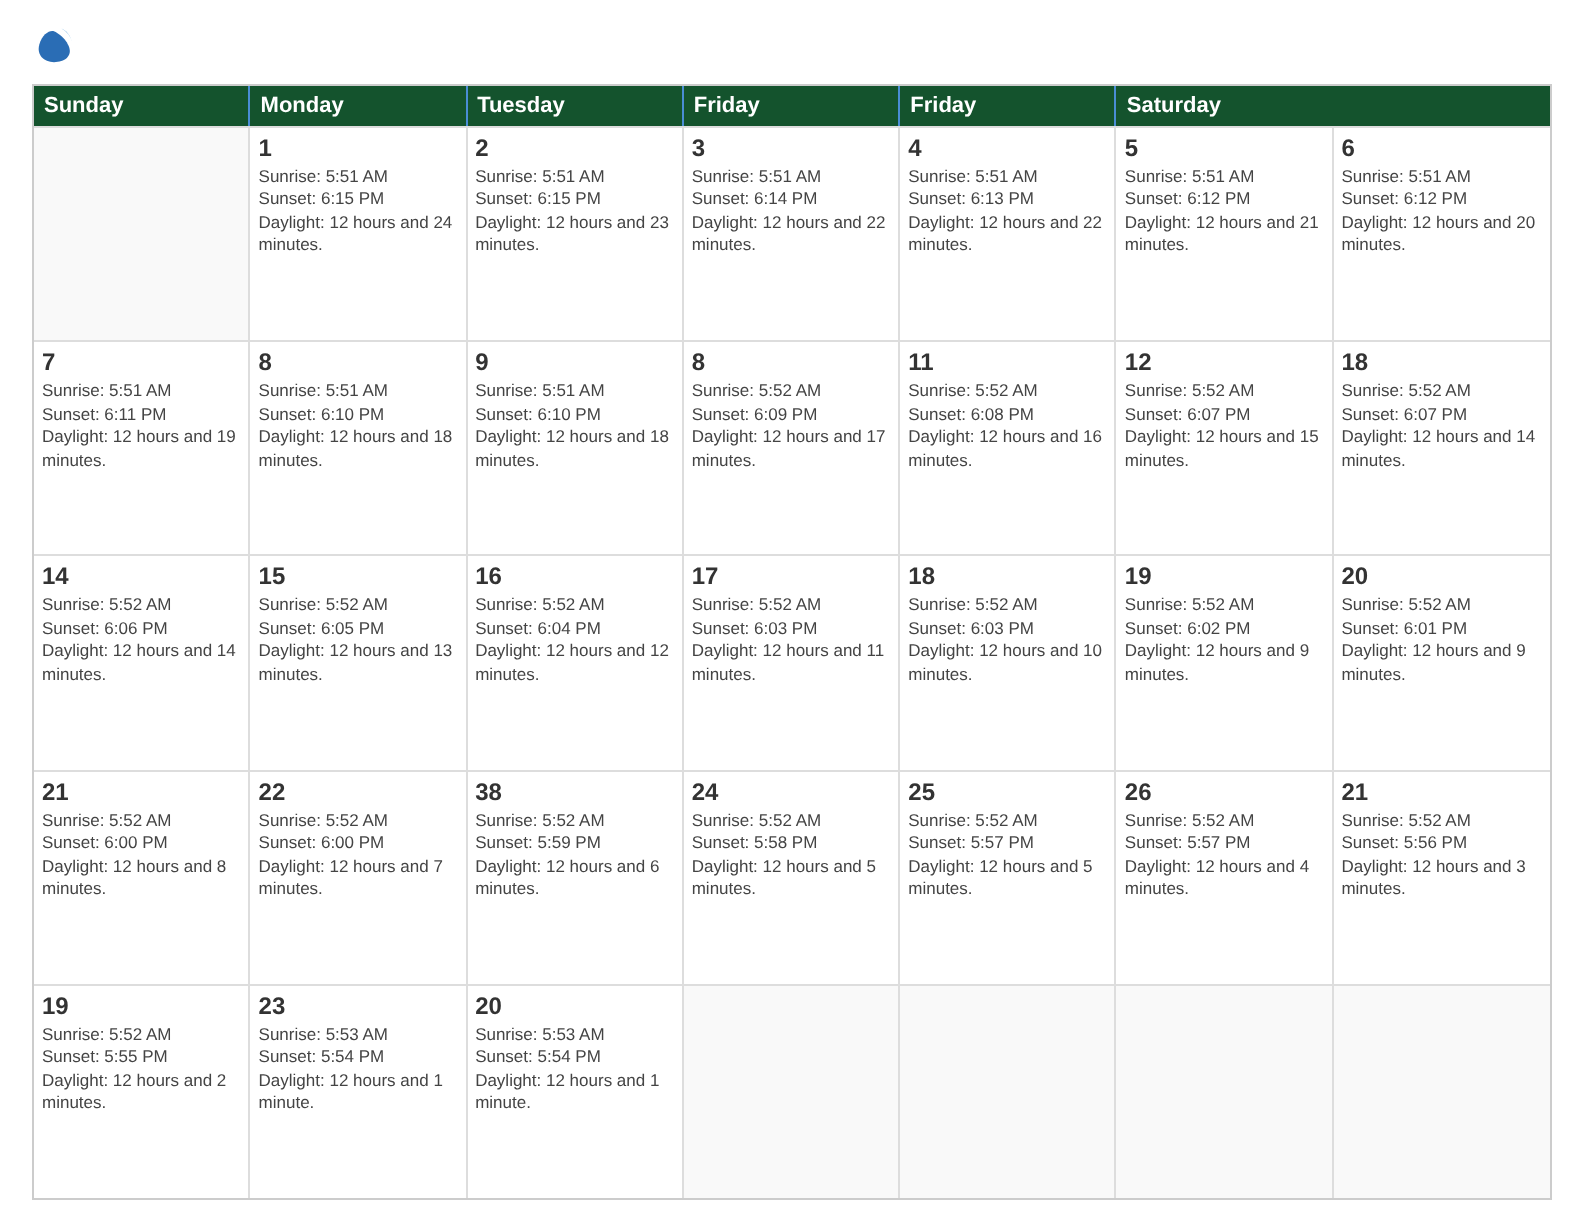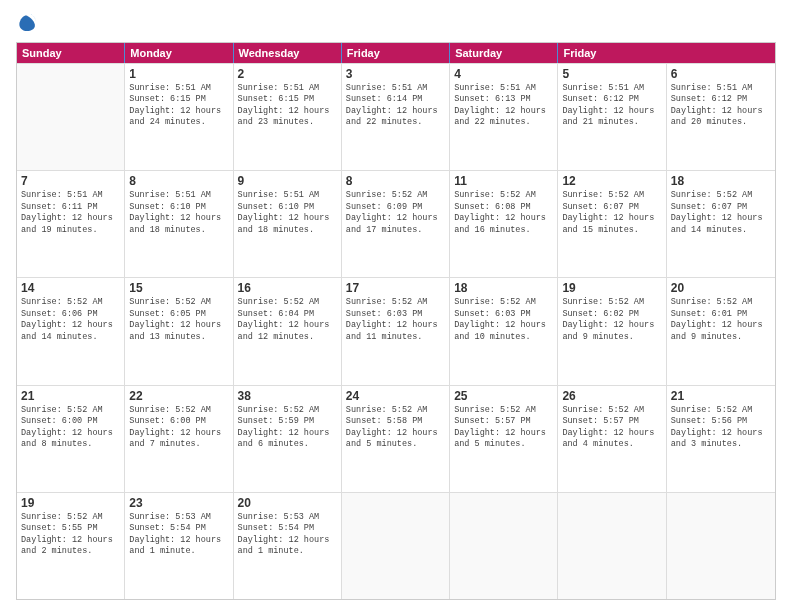--- a/index.html
+++ b/index.html
@@ -58,21 +58,21 @@
     }
     .calendar {
       flex: 1;
       border: 1px solid #ccc;
       display: flex;
       flex-direction: column;
     }
     .cal-header-row {
       display: grid;
       grid-template-columns: repeat(7, 1fr);
-      background: #be185d;
+      background: #14532d;
     }
     .cal-header-cell {
       color: #fff;
       font-weight: bold;
       font-size: 11px;
       padding: 4px 5px;
       text-align: left;
       border-right: 1px solid #4a8dd5;
     }
     .cal-header-cell:last-child { border-right: none; }
@@ -100,21 +100,20 @@
     .day-num {
       font-size: 12px;
       font-weight: bold;
       color: #333;
       margin-bottom: 2px;
     }
     .day-info {
       font-size: 8.5px;
       color: #444;
       line-height: 1.35;
-      font-family: Liberation Mono, monospace;
     }
   </style>
 </head>
 <body>
 
 <div class="page">
   <div class="header">
     <div class="logo">
       <svg class="logo-icon" viewBox="0 0 30 30" xmlns="http://www.w3.org/2000/svg">
         <path d="M15 5 C15 5, 22 8, 25 15 C28 22, 22 26, 15 26 C8 26, 3 21, 5 14 C7 7, 12 4, 15 5Z" fill="#2a6db5"></path>
@@ -132,24 +131,24 @@
     <div class="title-block">
       <div class="title-month"></div>
       <div class="title-location"></div>
     </div>
   </div>
 
   <div class="calendar">
     <div class="cal-header-row">
     <div class="cal-header-cell">Sunday</div>
         <div class="cal-header-cell">Monday</div>
-        <div class="cal-header-cell">Wednesday</div>
+        <div class="cal-header-cell">Tuesday</div>
+        <div class="cal-header-cell">Friday</div>
         <div class="cal-header-cell">Friday</div>
         <div class="cal-header-cell">Saturday</div>
-        <div class="cal-header-cell">Friday</div>
       </div>
     <div class="cal-body">
     <div class="cal-week">
           <div class="cal-cell empty"></div>
           <div class="cal-cell">
             <div class="day-num">1</div>
             <div class="day-info">Sunrise: 5:51 AM<br>Sunset: 6:15 PM<br>Daylight: 12 hours and 24 minutes.</div>
           </div>
           <div class="cal-cell">
             <div class="day-num">2</div>

